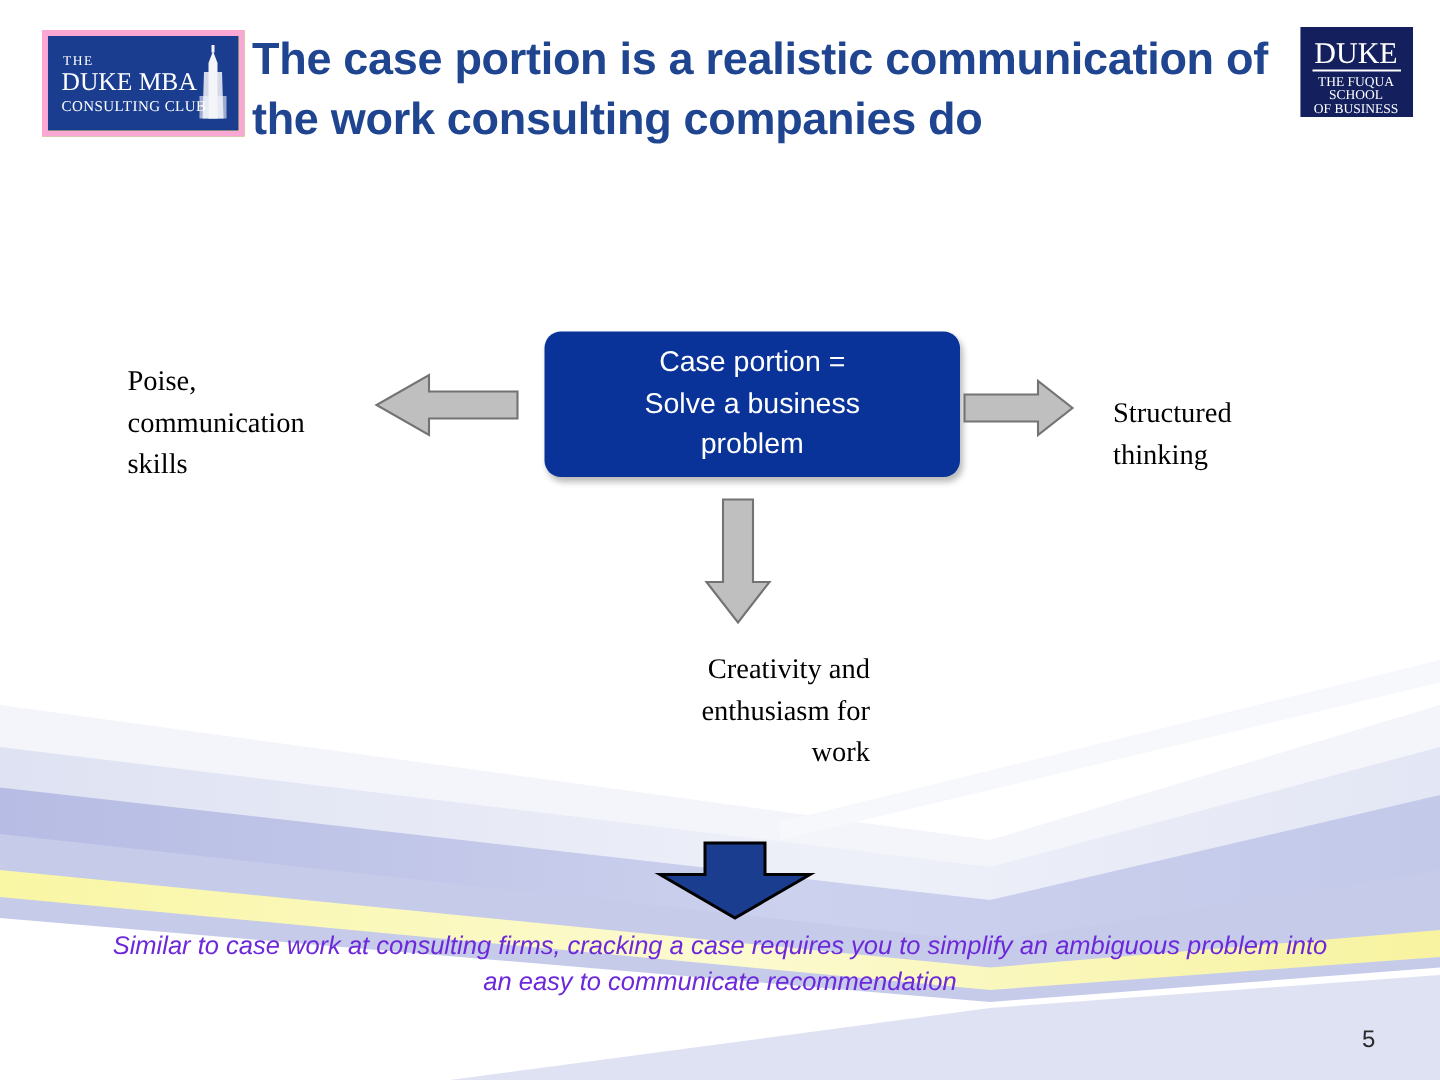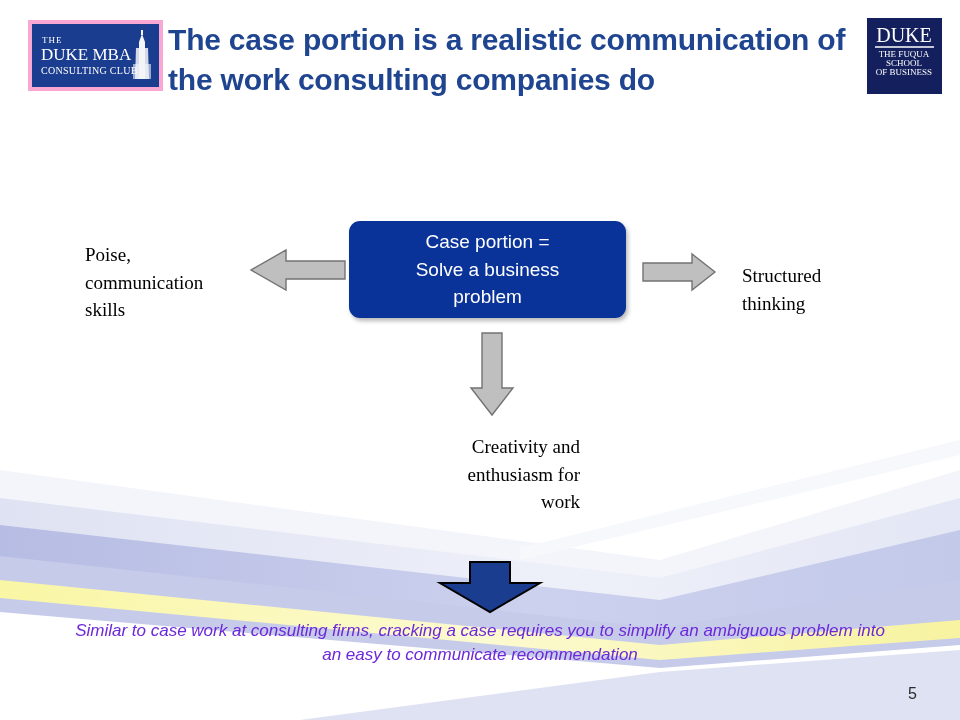--- a/index.html
+++ b/index.html
@@ -31,41 +31,41 @@
     position: absolute;
     left: 28px; top: 20px;
     width: 127px; height: 63px;
     background: #84cc16;
     border: 4px solid #f9a8d4;
     overflow: hidden;
   }
   #logo-right {
     position: absolute;
     left: 867px; top: 18px;
-    width: 75px; height: 76px;
+    width: 75px; height: 60px;
     background: #14205e;
     overflow: hidden;
   }
 
   
   #title {
     position: absolute;
     left: 168px; top: 20px;
     width: 700px;
     color: #1f4490;
     font-size: 30px;
     font-weight: bold;
     line-height: 1.33;
     letter-spacing: -0.2px;
   }
 
   
   #center-box {
     position: absolute;
-    left: 349px; top: 221px;
+    left: 363px; top: 221px;
     width: 277px; height: 97px;
     background: #0a3399;
     border-radius: 11px;
     color: #ffffff;
     font-size: 19px;
     line-height: 1.45;
     display: flex;
     align-items: center;
     justify-content: center;
     text-align: center;

